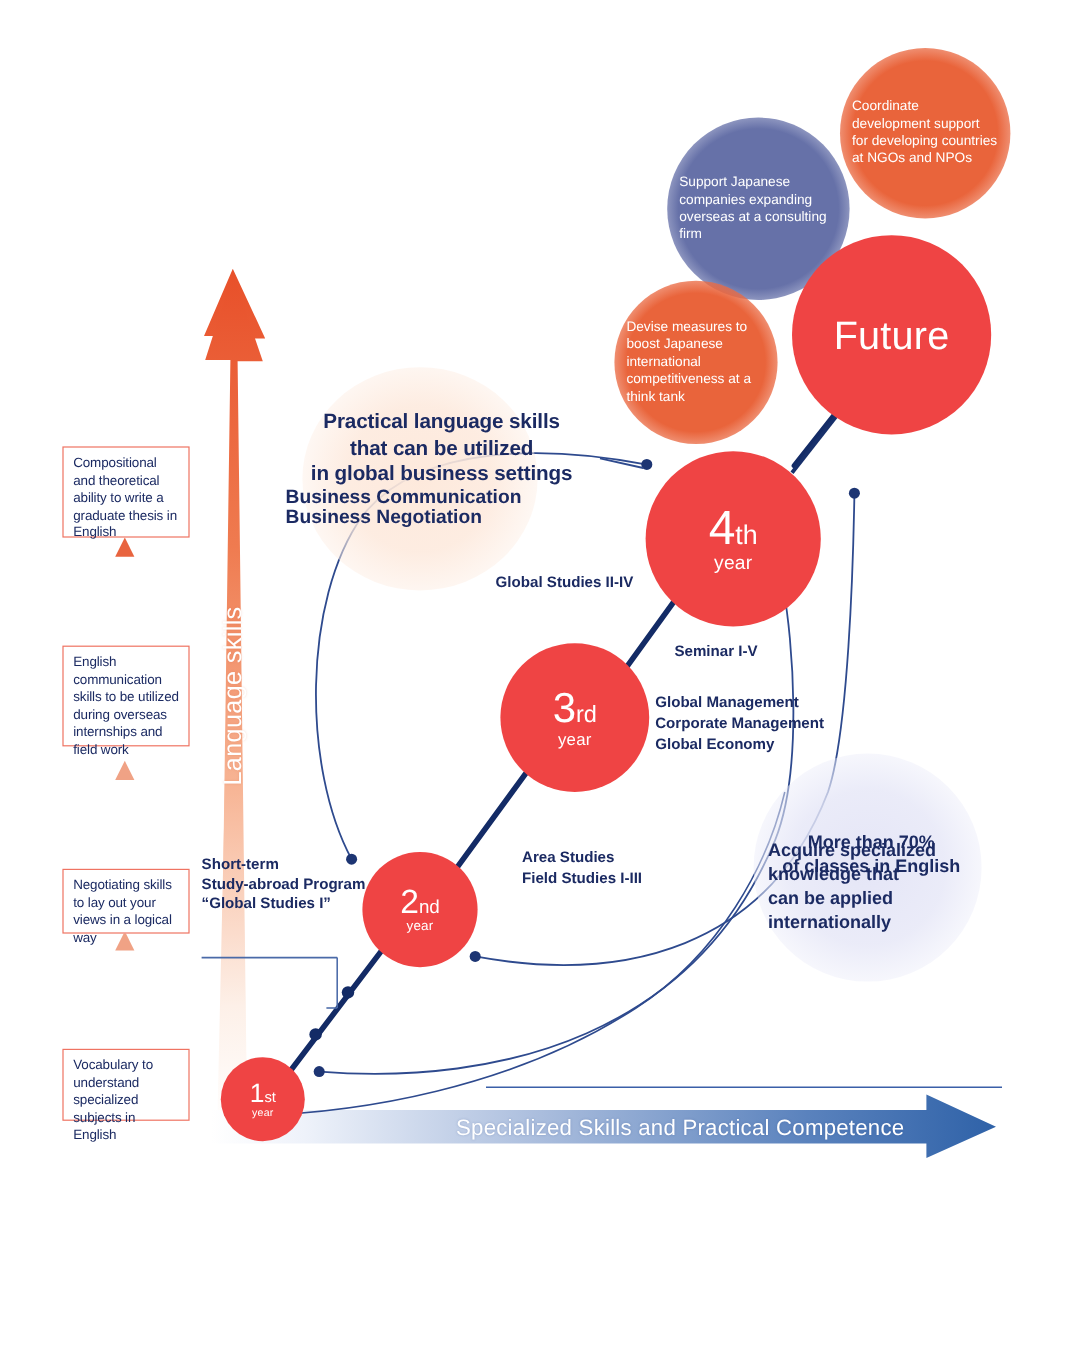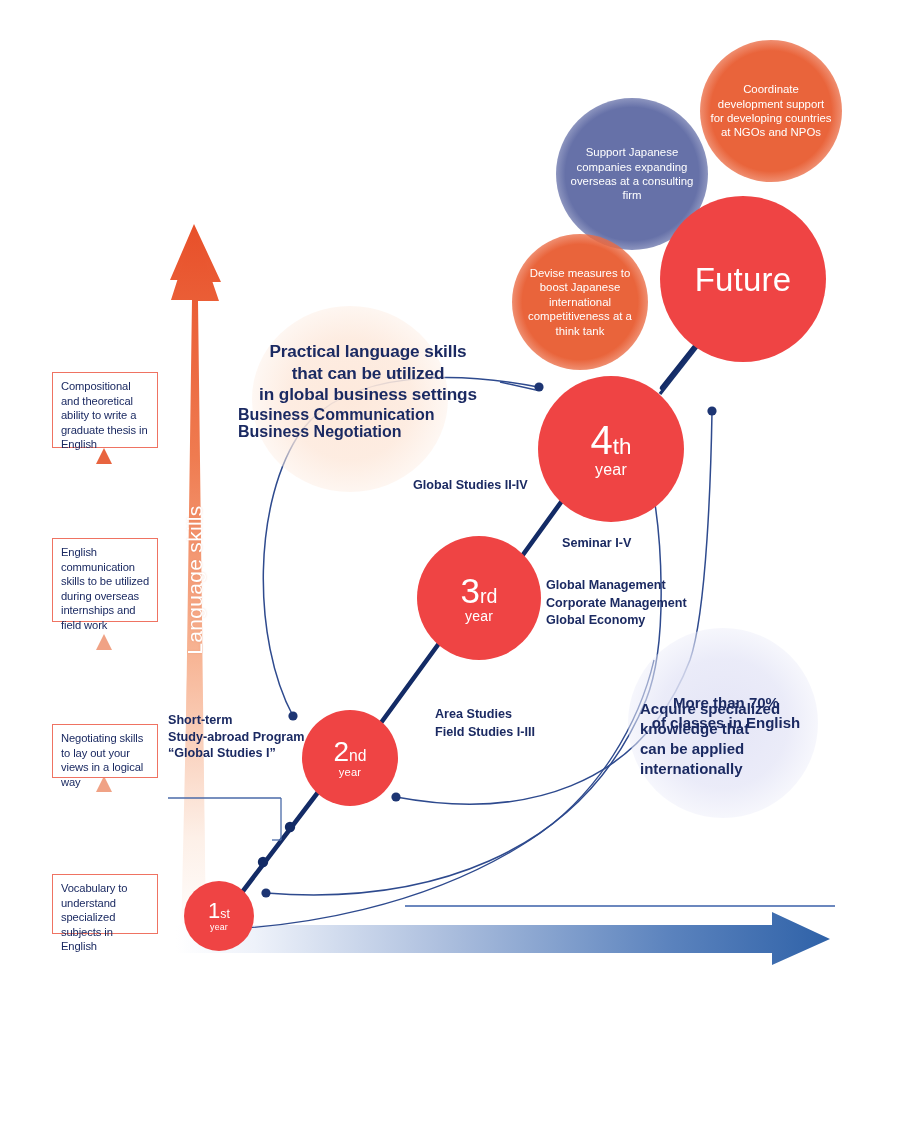--- a/index.html
+++ b/index.html
@@ -94,21 +94,21 @@
     letter-spacing:.2px;
   }
 
   
   .bubble{
     position:absolute;
     border-radius:50%;
     display:flex;
     align-items:center;
     justify-content:center;
-    text-align:center;
+    text-align:left;
     color:#ffffff;
     font-size:11.4px;
     line-height:14.4px;
     box-sizing:border-box;
   }
   .bubble .btxt{padding:0 10px;}
   .bubble-purple{
     background:radial-gradient(circle at 50% 50%,
        #6671a8 0%, #6671a8 62%, rgba(122,131,183,.55) 80%, rgba(160,168,210,0) 100%);
   }
@@ -285,20 +285,23 @@
   <div class="lang-box" style="left:52px;top:538px;width:106px;height:84px;">English communication skills to be utilized during overseas internships and field work</div>
 
   <div class="lang-box" style="left:52px;top:724px;width:106px;height:54px;">Negotiating skills to lay out your views in a logical way</div>
 
   <div class="lang-box" style="left:52px;top:874px;width:106px;height:60px;">Vocabulary to understand specialized subjects in English</div>
 
   <div class="lang-arrow-wrap">
     <div class="lang-arrow-label">Language skills</div>
   </div>
 
+  <div class="bottom-arrow-wrap">
+    <div class="bottom-arrow-label">Specialized Skills and Practical Competence</div>
+  </div>
 
   <div class="bubble bubble-purple" style="left:556px;top:98px;width:152px;height:152px;">
     <span class="btxt">Support Japanese companies expanding overseas at a consulting firm</span>
   </div>
 
   <div class="bubble bubble-orange" style="left:700px;top:40px;width:142px;height:142px;">
     <span class="btxt">Coordinate development support for developing countries at NGOs and NPOs</span>
   </div>
 
   <div class="bubble bubble-orange" style="left:512px;top:234px;width:136px;height:136px;">

